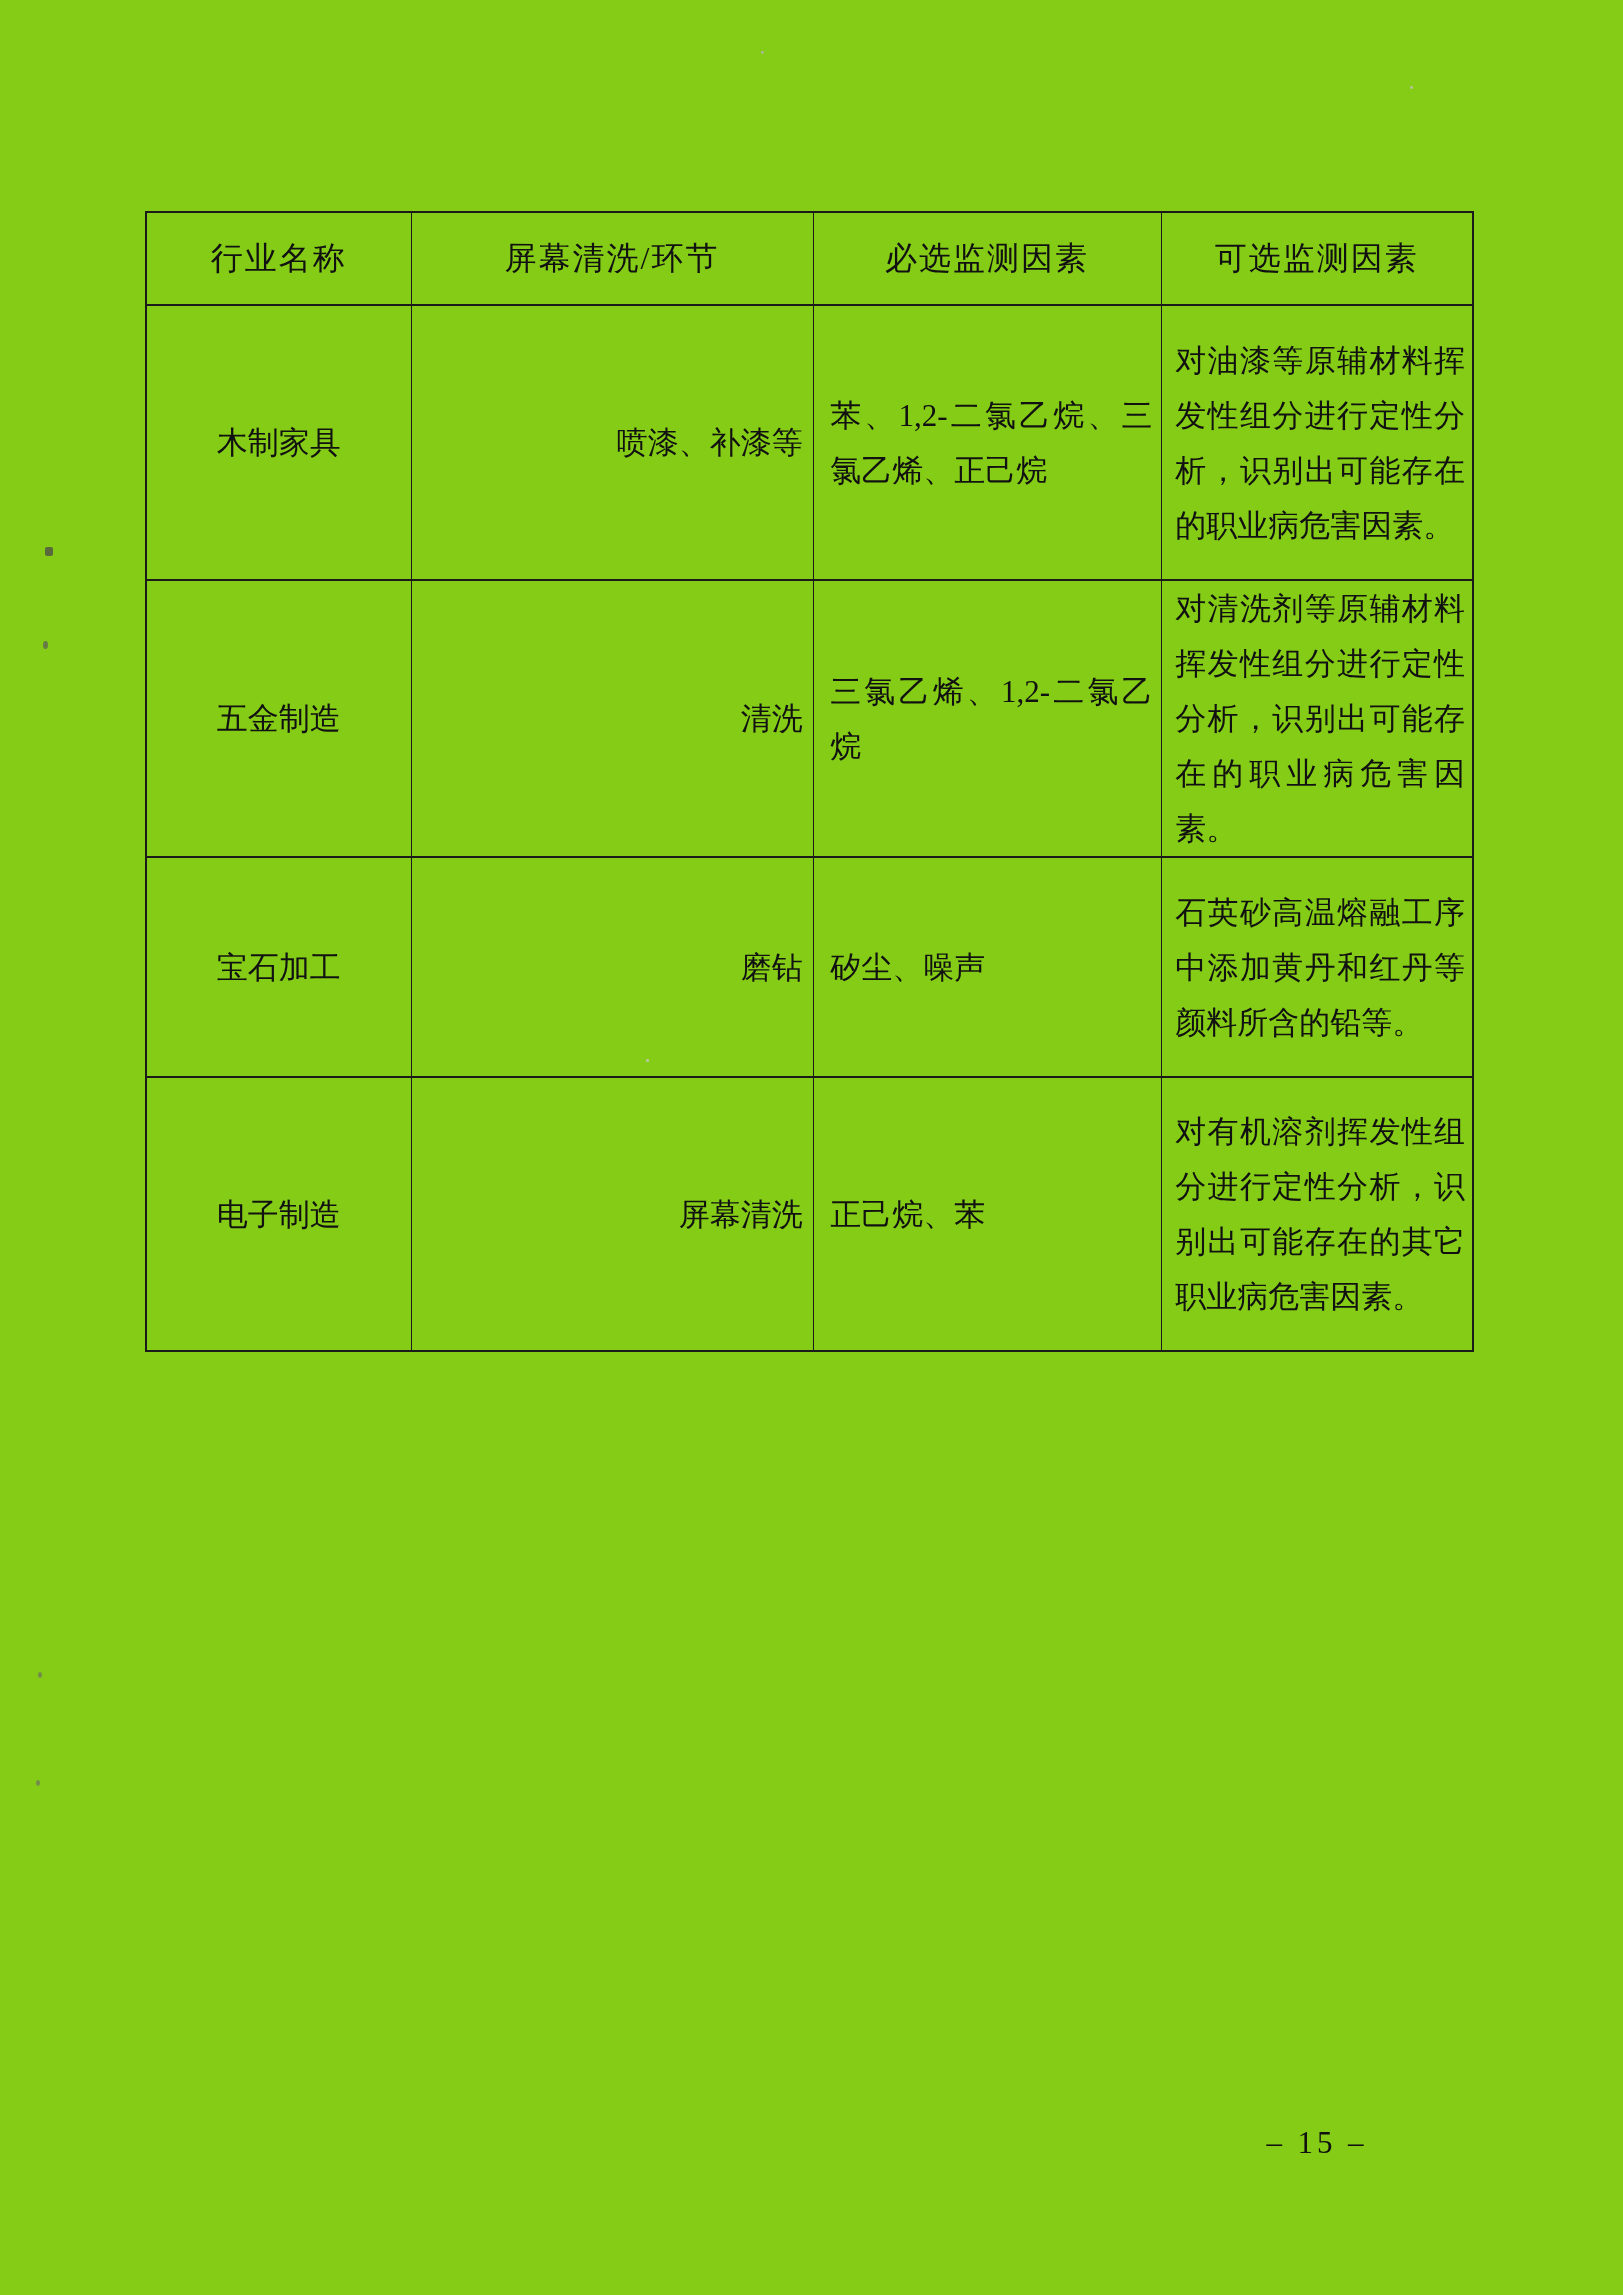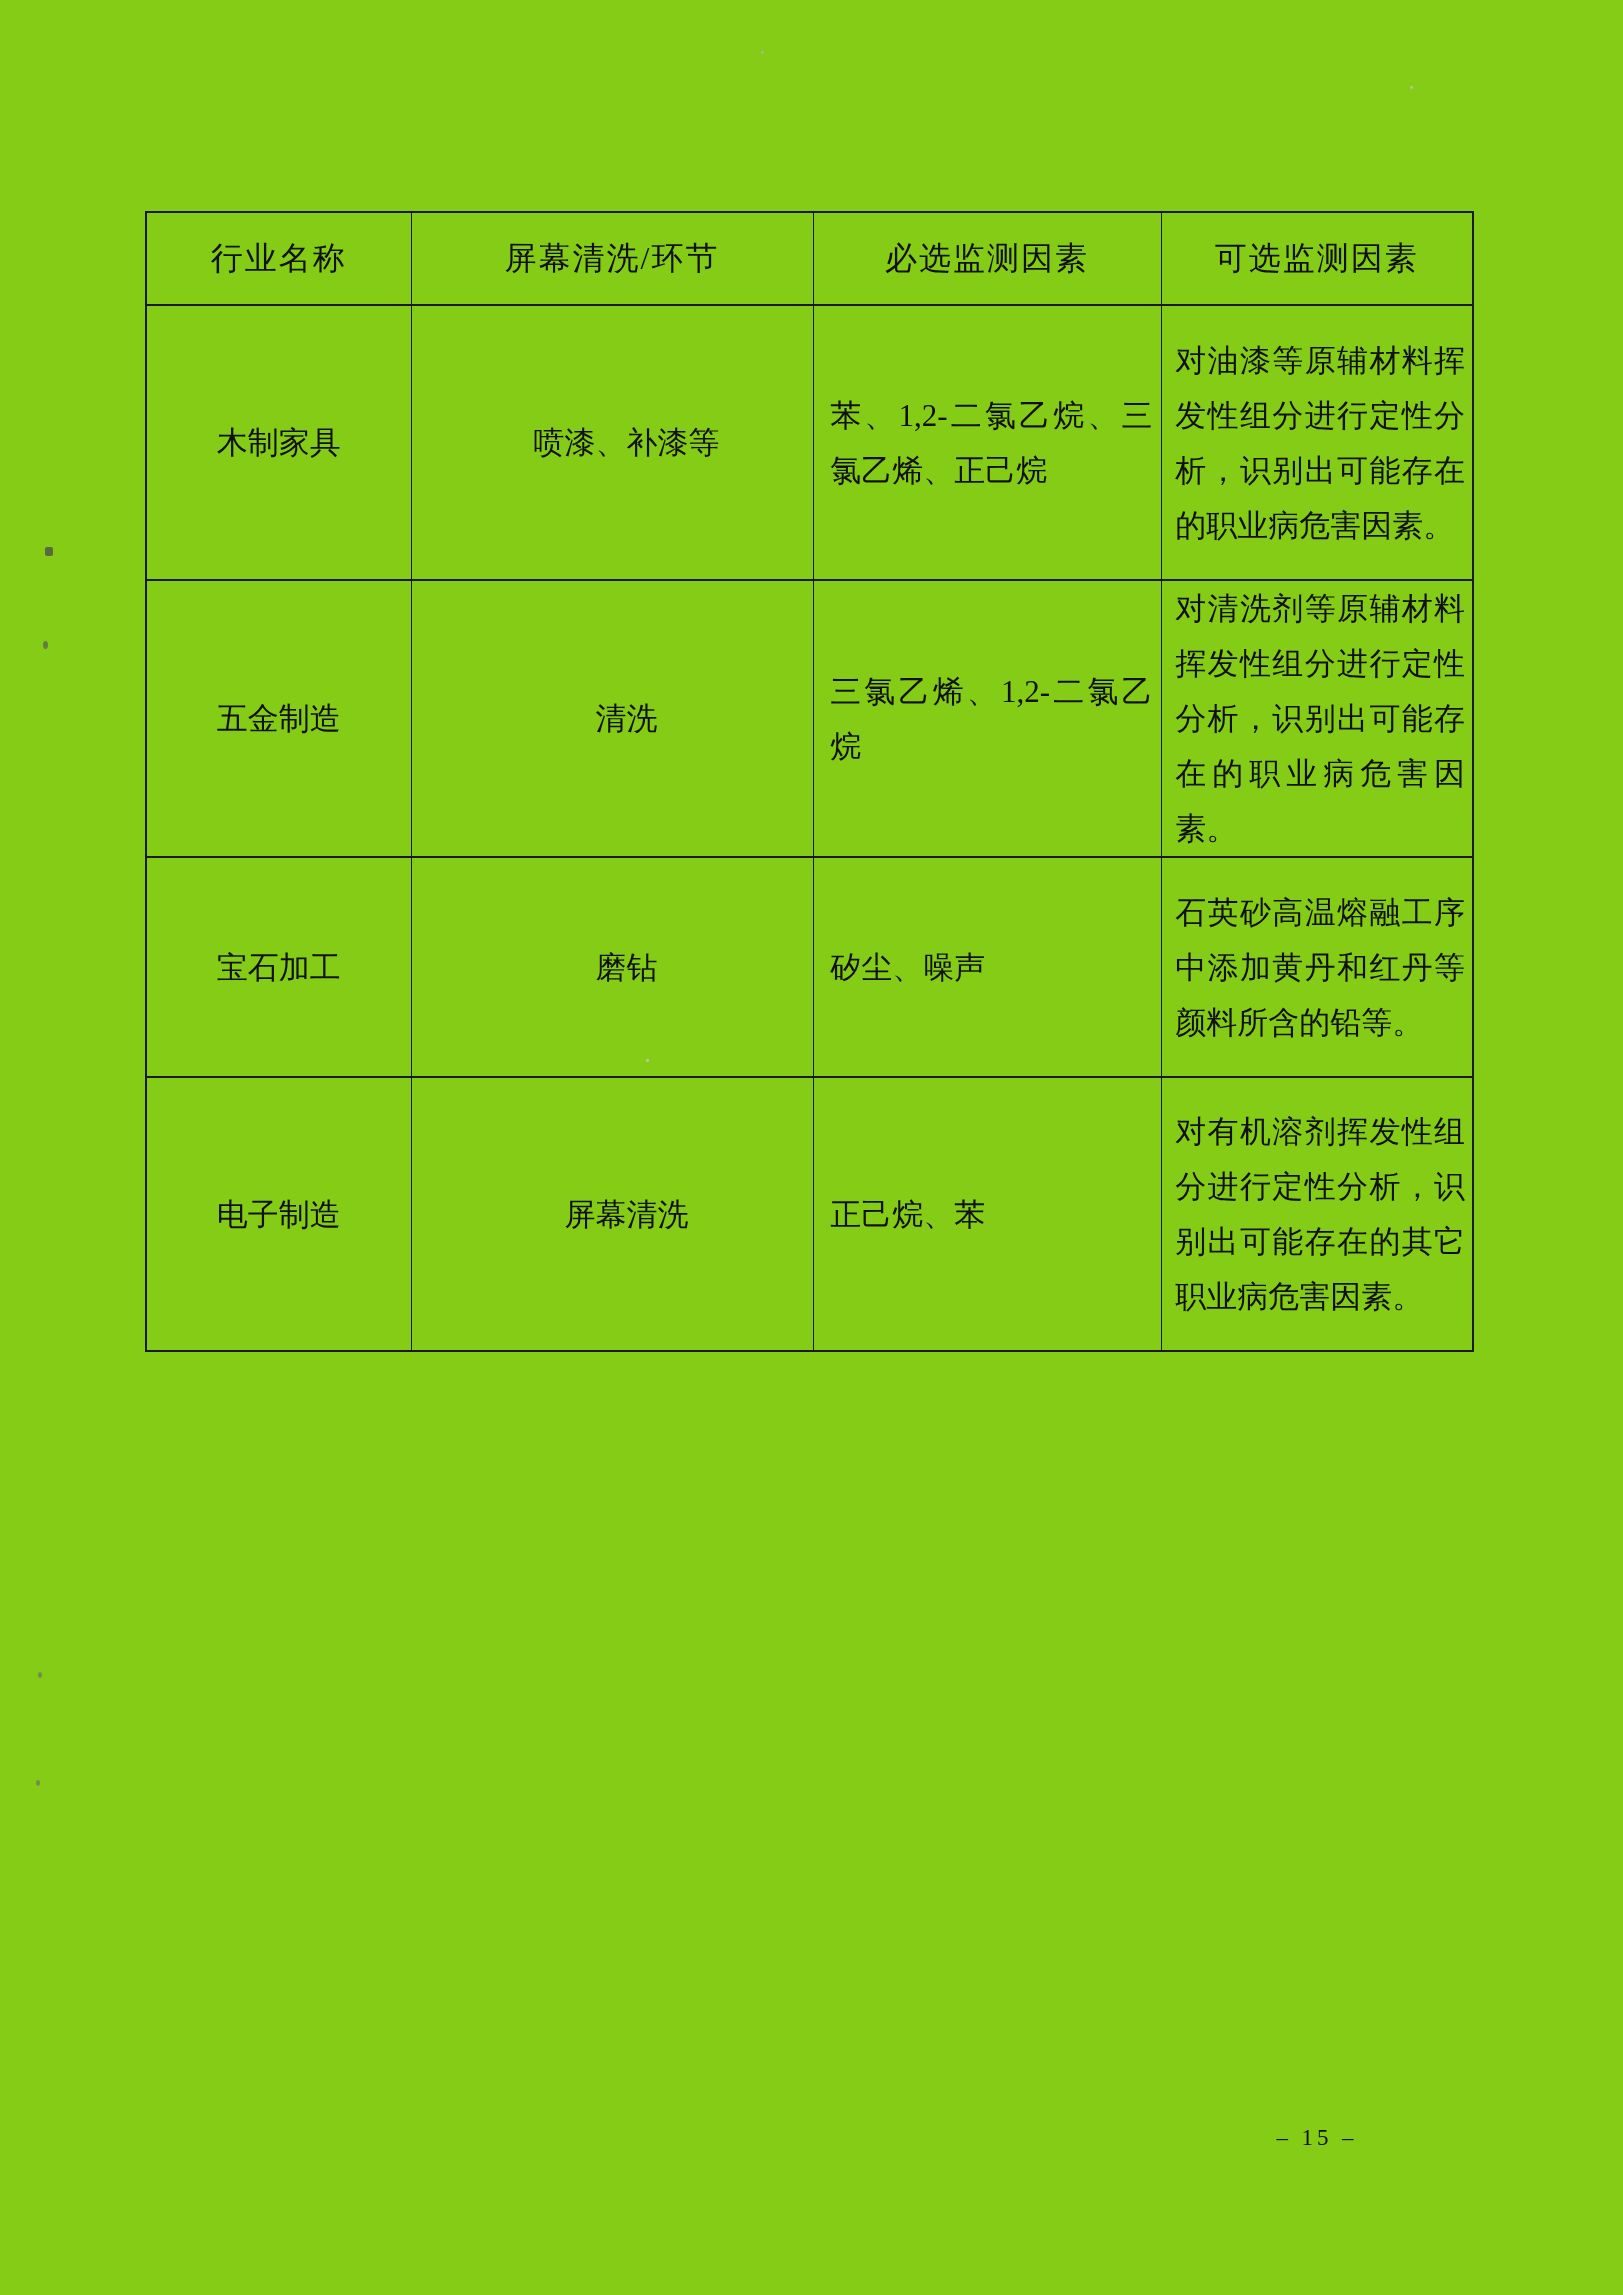--- a/index.html
+++ b/index.html
@@ -51,21 +51,21 @@
     vertical-align: middle;
     padding: 0;
     border-radius: 6px;
   }
   td.cell-industry {
     text-align: center;
     line-height: 49px;
     margin-top: 37px;
   }
   td.cell-positions {
-    text-align: center;
+    text-align: right;
     padding-left: 39px;
     padding-right: 9.8px;
     line-height: 49px;
     margin-left: 32px;
   }
   td.cell-mandatory {
     text-align: justify;
     text-align-last: left;
     text-justify: inter-character;
     padding-left: 16.7px;
@@ -79,21 +79,21 @@
     padding-left: 13.7px;
     padding-right: 6.9px;
     line-height: 55px;
   }
   .page-number {
     position: absolute;
     left: 1246px;
     top: 2125px;
     width: 142px;
     text-align: center;
-    font-size: 23px;
+    font-size: 31px;
     letter-spacing: 3.9px;
     color: #111111;
     white-space: nowrap;
   }
   .speck {
     position: absolute;
     border-radius: 50%;
     pointer-events: none;
   }
   .speck-1 { left: 45px;  top: 547px; width: 7.9px; height: 8.8px; background: #4a4a4a; opacity: 0.75; border-radius: 2px; }

